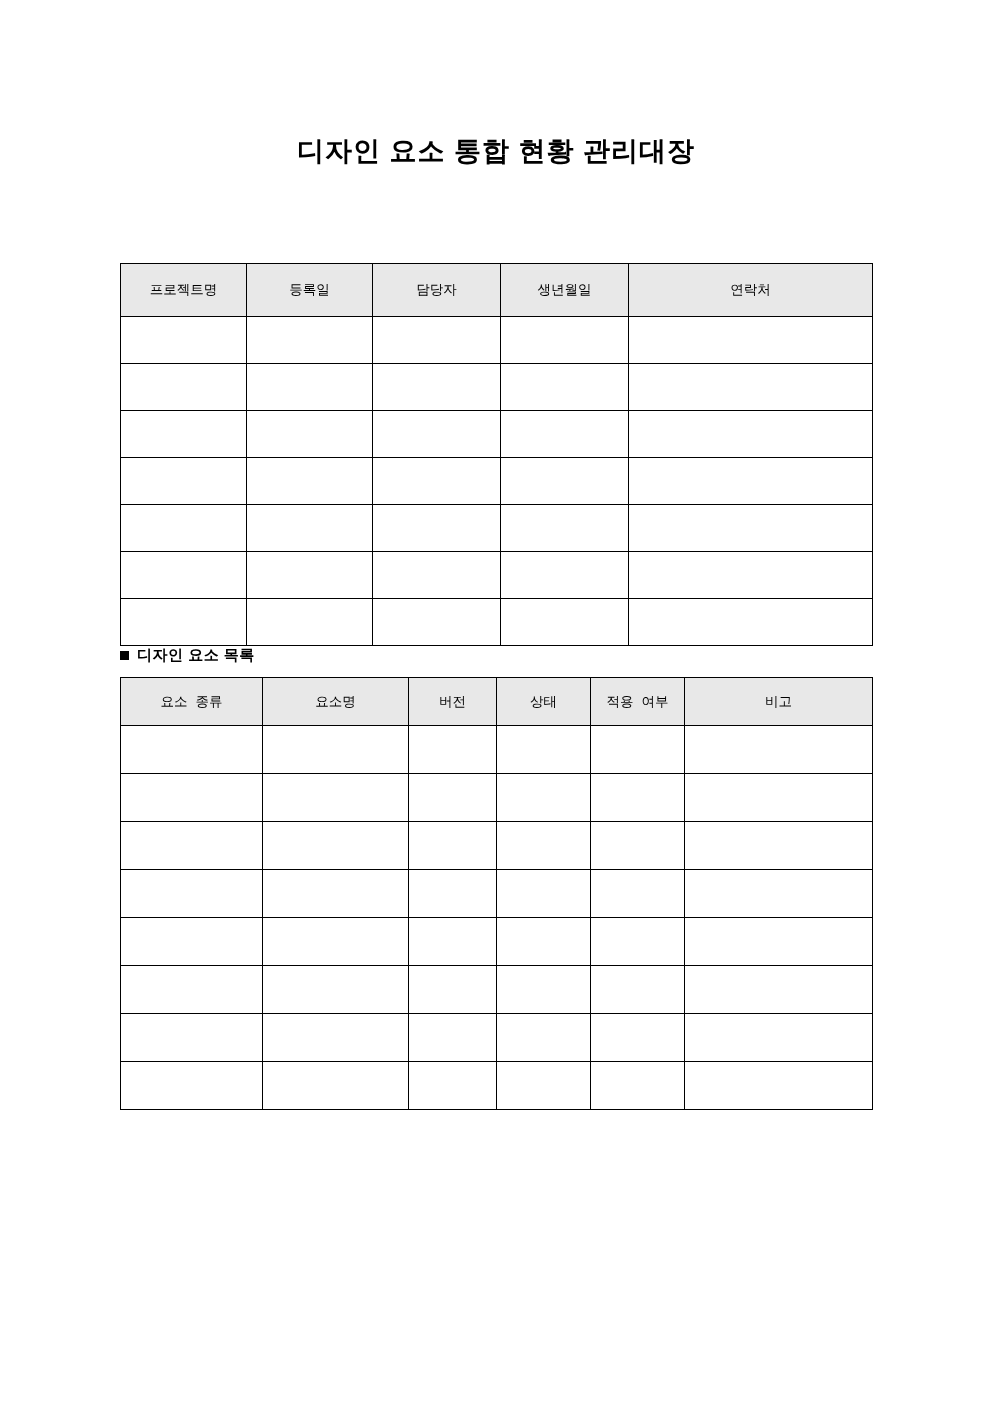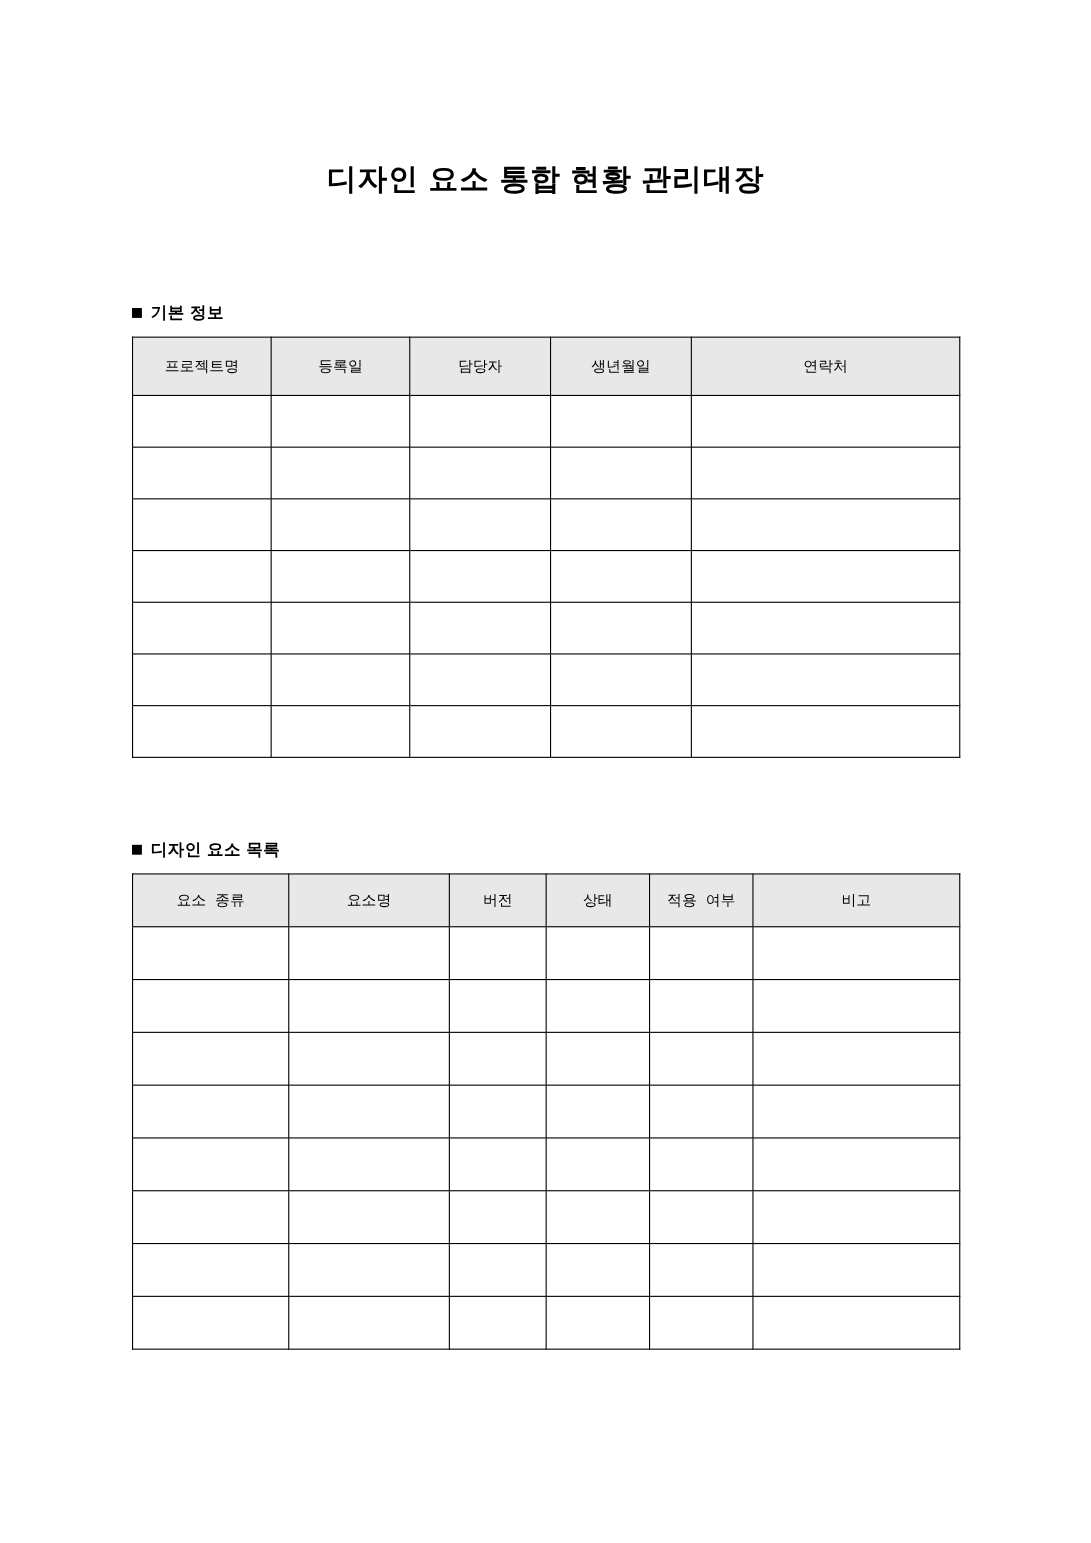--- a/index.html
+++ b/index.html
@@ -20,21 +20,21 @@
     height: 1403px;
     box-sizing: border-box;
     padding: 0 120px;
     position: relative;
   }
   .doc-title {
     text-align: center;
     font-size: 27px;
     font-weight: bold;
     letter-spacing: 1px;
-    margin: 12px;
+    margin: 0;
     padding-top: 135px;
     line-height: 1.2;
     color: #000;
   }
   .section {
     margin-top: 0;
   }
   .section-heading {
     font-size: 15px;
     font-weight: bold;
@@ -44,21 +44,21 @@
     gap: 8px;
     letter-spacing: 0.5px;
   }
   .bullet-square {
     display: inline-block;
     width: 9px;
     height: 9px;
     background: #000;
   }
   .section-1 { margin-top: 96px; }
-  .section-2 { margin-top: 74px; }
+  .section-2 { }
 
   table {
     border-collapse: collapse;
     width: 752px;
     table-layout: fixed;
     background: #fff;
     font-family: Liberation Mono, monospace;
   }
   table td, table th {
     border: 1px solid #000000;
@@ -91,24 +91,20 @@
   .tbl-elements td, .tbl-elements th { height: 47px; }
 </style>
 </head>
 <body>
 
 <div class="page">
 
   <h1 class="doc-title">디자인 요소 통합 현황 관리대장</h1>
 
   <div class="section section-1">
-    <div class="section-heading">
-      <span class="bullet-square"></span>
-      <span>기본 정보</span>
-    </div>
     <table class="tbl-basic">
       <colgroup>
         <col class="c0">
           <col class="c1">
           <col class="c2">
           <col class="c3">
           <col class="c4">
       </colgroup>
       <thead>
         <tr>

